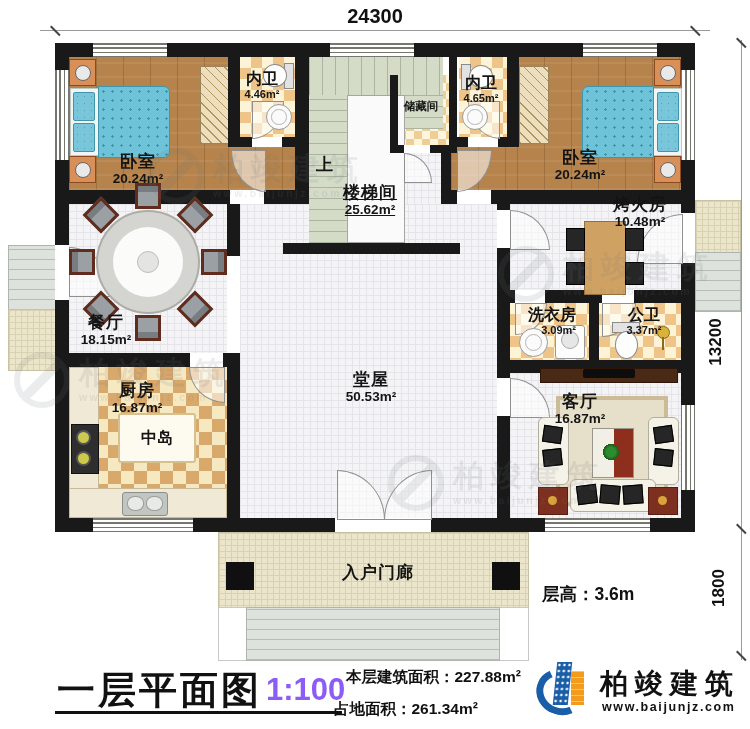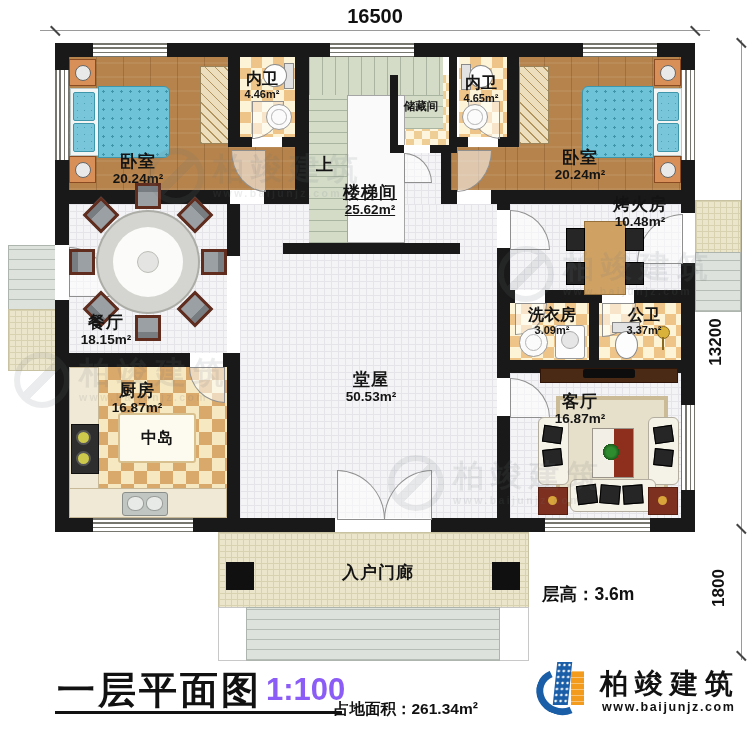--- a/index.html
+++ b/index.html
@@ -280,21 +280,21 @@
     <div class="rarea">25.62m²</div>
   </div>
   <div class="rlabel" style="left:640px;top:195px;">
     <div class="rname">烤火房</div>
     <div class="rarea">10.48m²</div>
   </div>
   <div class="rlabel" style="left:106px;top:313px;">
     <div class="rname">餐厅</div>
     <div class="rarea">18.15m²</div>
   </div>
-  <div class="rlabel sm" style="left:552px;top:306px;">
+  <div class="rlabel sm" style="left:552px;top:306px;text-align:right;">
     <div class="rname">洗衣房</div>
     <div class="rarea">3.09m²</div>
   </div>
   <div class="rlabel sm" style="left:644px;top:306px;">
     <div class="rname">公卫</div>
     <div class="rarea">3.37m²</div>
   </div>
   <div class="rlabel" style="left:137px;top:381px;">
     <div class="rname">厨房</div>
     <div class="rarea">16.87m²</div>
@@ -310,21 +310,21 @@
     <div class="rname">客厅</div>
     <div class="rarea">16.87m²</div>
   </div>
   <div class="rlabel" style="left:378px;top:563px;">
     <div class="rname">入户门廊</div>
   </div>
 
   <div class="dimline" style="left:40px;top:30px;width:670px;height:1px;"></div>
   <div class="tick" style="left:49px;top:30px;"></div>
   <div class="tick" style="left:689px;top:30px;"></div>
-  <div class="dimtext" style="left:330px;top:5px;width:90px;">16500</div>
+  <div class="dimtext" style="left:330px;top:5px;width:90px;">24300</div>
   <div class="dimline" style="left:741px;top:40px;width:1px;height:620px;"></div>
   <div class="tick" style="left:735px;top:42px;"></div>
   <div class="tick" style="left:735px;top:528px;"></div>
   <div class="tick" style="left:735px;top:655px;"></div>
   <div class="vdim" style="left:692px;top:332px;">13200</div>
   <div class="vdim" style="left:700px;top:578px;">1800</div>
 
   <div class="wm" style="left:148px;top:148px;">
     <div class="wm-circle"></div>
     <div>
@@ -353,20 +353,23 @@
          <div class="wm-url">www.baijunjz.com</div>
       </div>
   </div>
 
   <div class="infoline" style="left:542px;top:582px;">
     <span>层高：</span><span>3.6m</span>
   </div>
   <div class="title-main" style="left:57px;top:665px;">一层平面图</div>
   <div class="title-scale" style="left:266px;top:672px;">1:100</div>
   <div class="abs" style="left:55px;top:711px;width:287px;height:3px;background:#111;"></div>
+  <div class="infoline-sm" style="left:346px;top:667px;">
+    <span>本层建筑面积：</span><span>227.88m²</span>
+  </div>
   <div class="infoline-sm" style="left:334px;top:699px;">
     <span>占地面积：</span><span>261.34m²</span>
   </div>
 
   <div class="abs" style="left:538px;top:660px;width:207px;height:62px;">
     <div class="abs" style="left:0;top:0;width:56px;height:60px;">
       <div class="abs" style="left:-2px;top:9px;width:50px;height:46px;border:7px solid #1b5ea8;border-top-color:transparent;border-right-color:transparent;border-radius:50%;transform:rotate(20deg);box-sizing:border-box;"></div>
       <div class="abs" style="left:17px;top:2px;width:15px;height:43px;background:#1b5ea8;transform:skewX(-6deg);background-image:radial-gradient(#fff 1px,transparent 1.3px);background-size:5px 6px;"></div>
       <div class="abs" style="left:33px;top:11px;width:13px;height:34px;background:#f29b1c;background-image:linear-gradient(rgba(255,255,255,.4) 1px,transparent 1px);background-size:100% 6px;"></div>
     </div>

